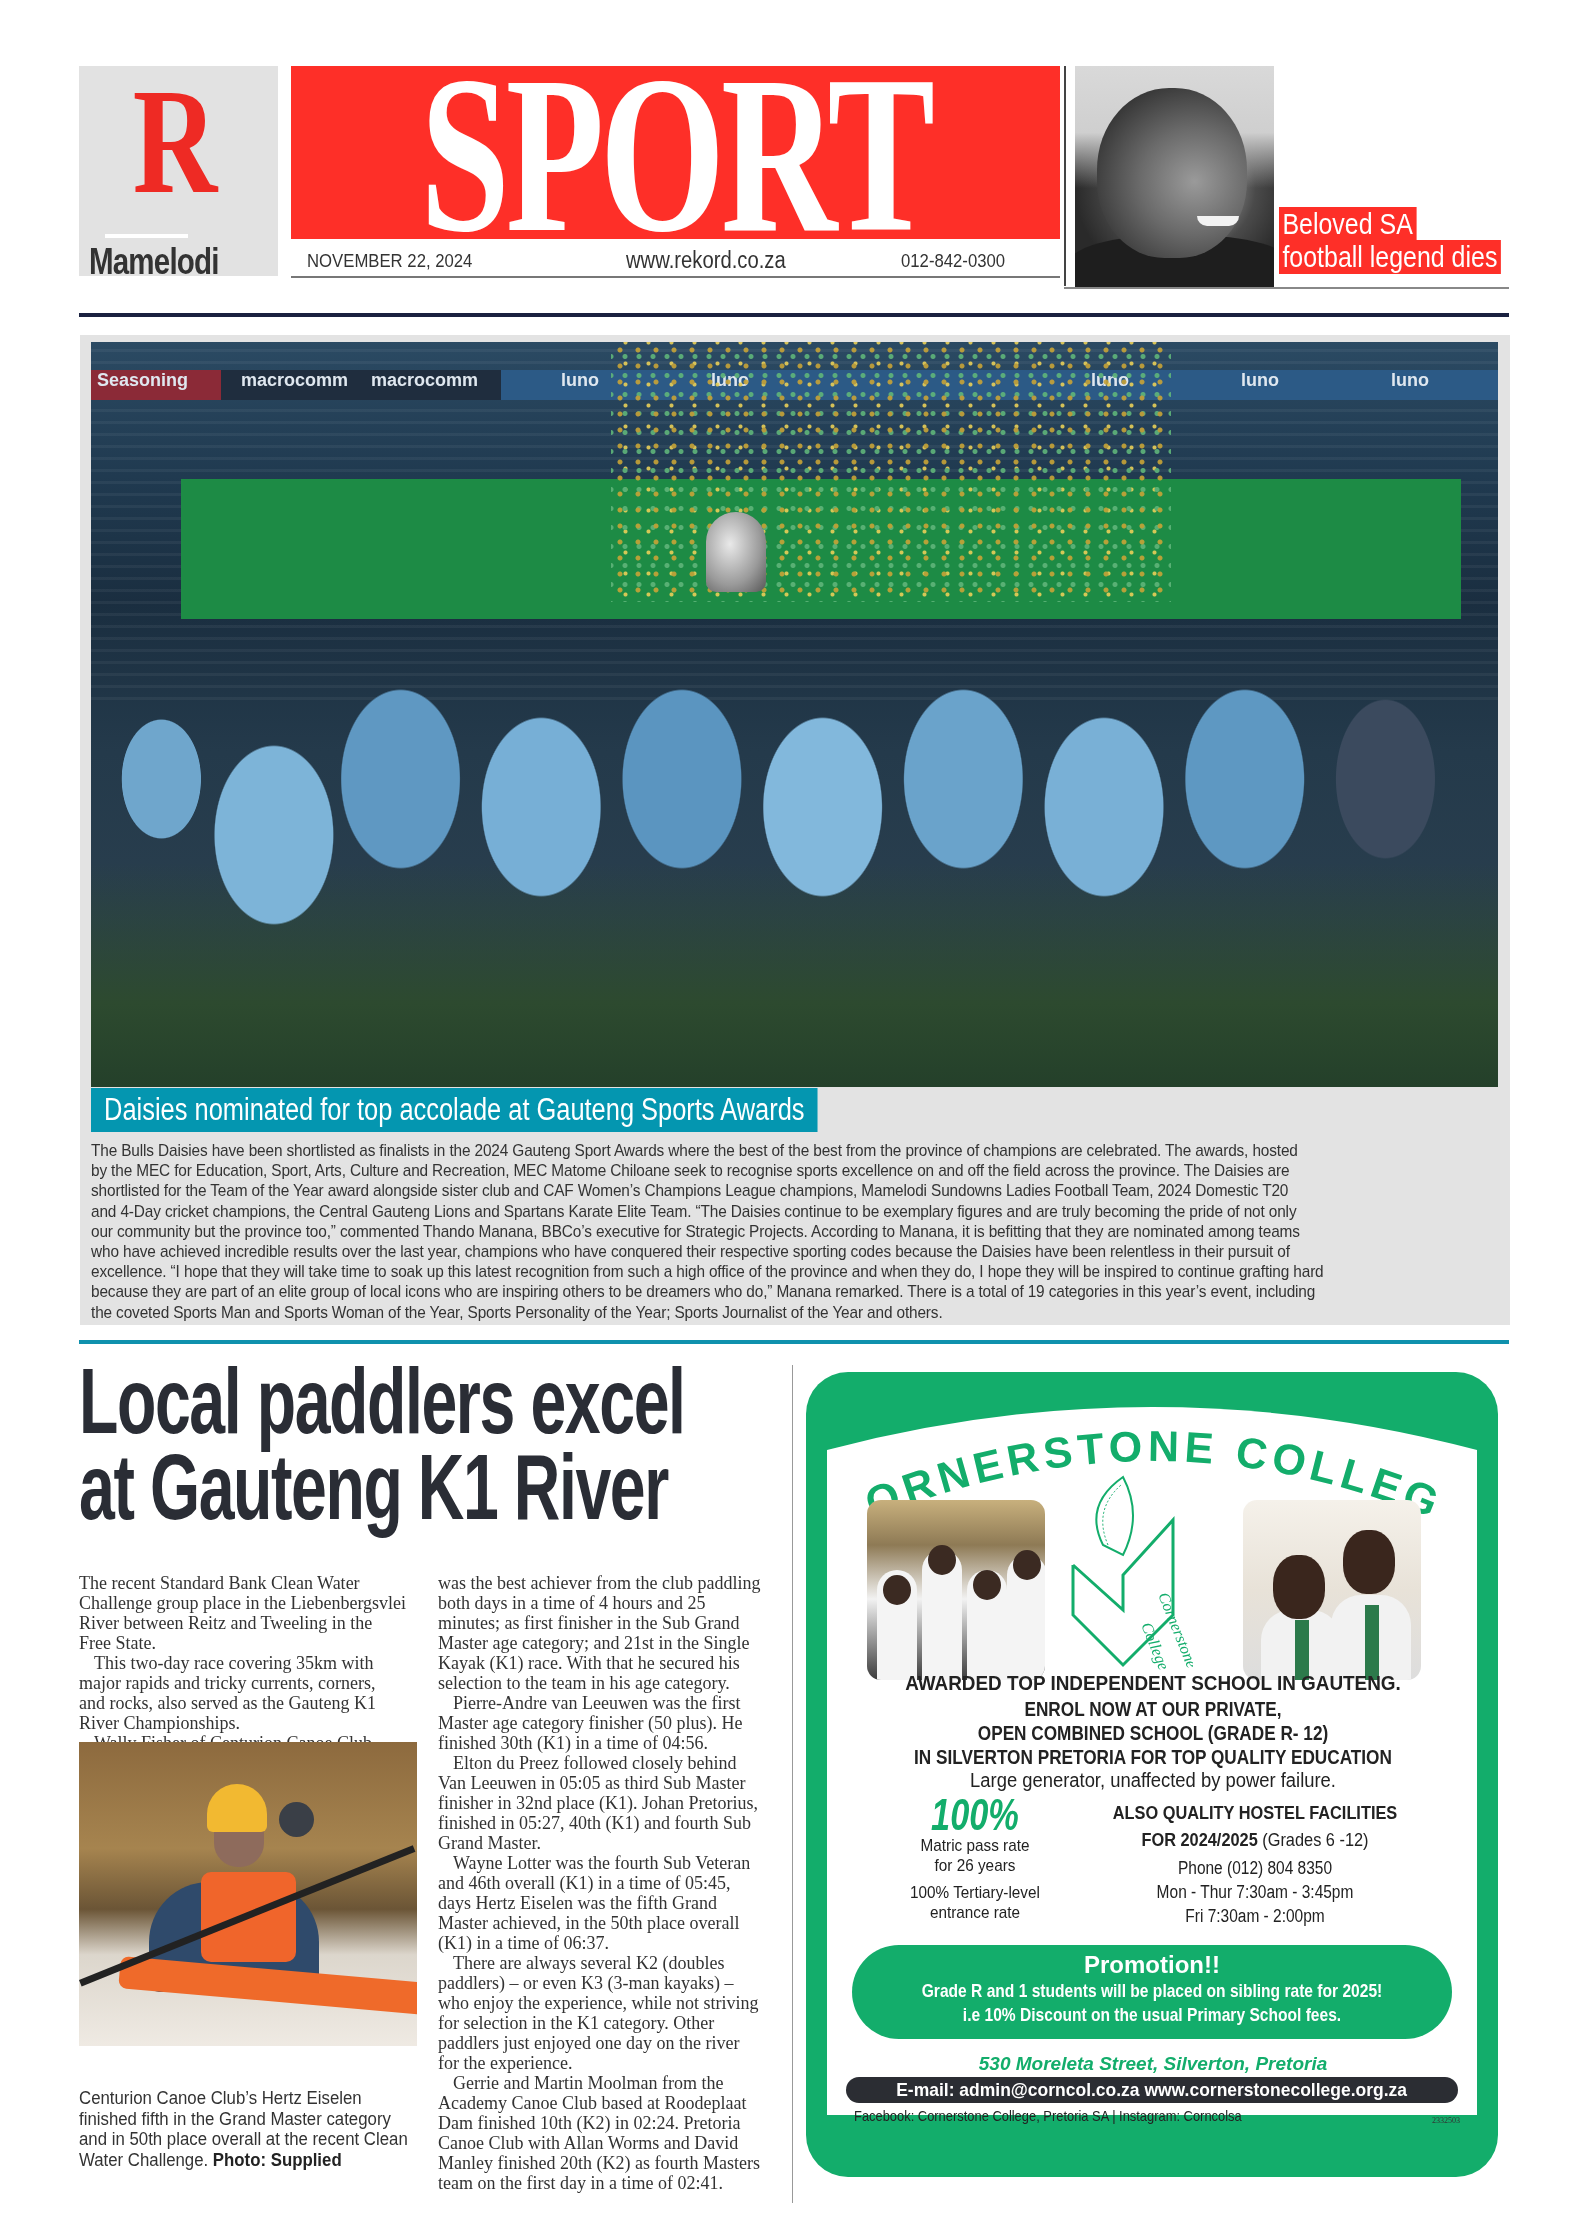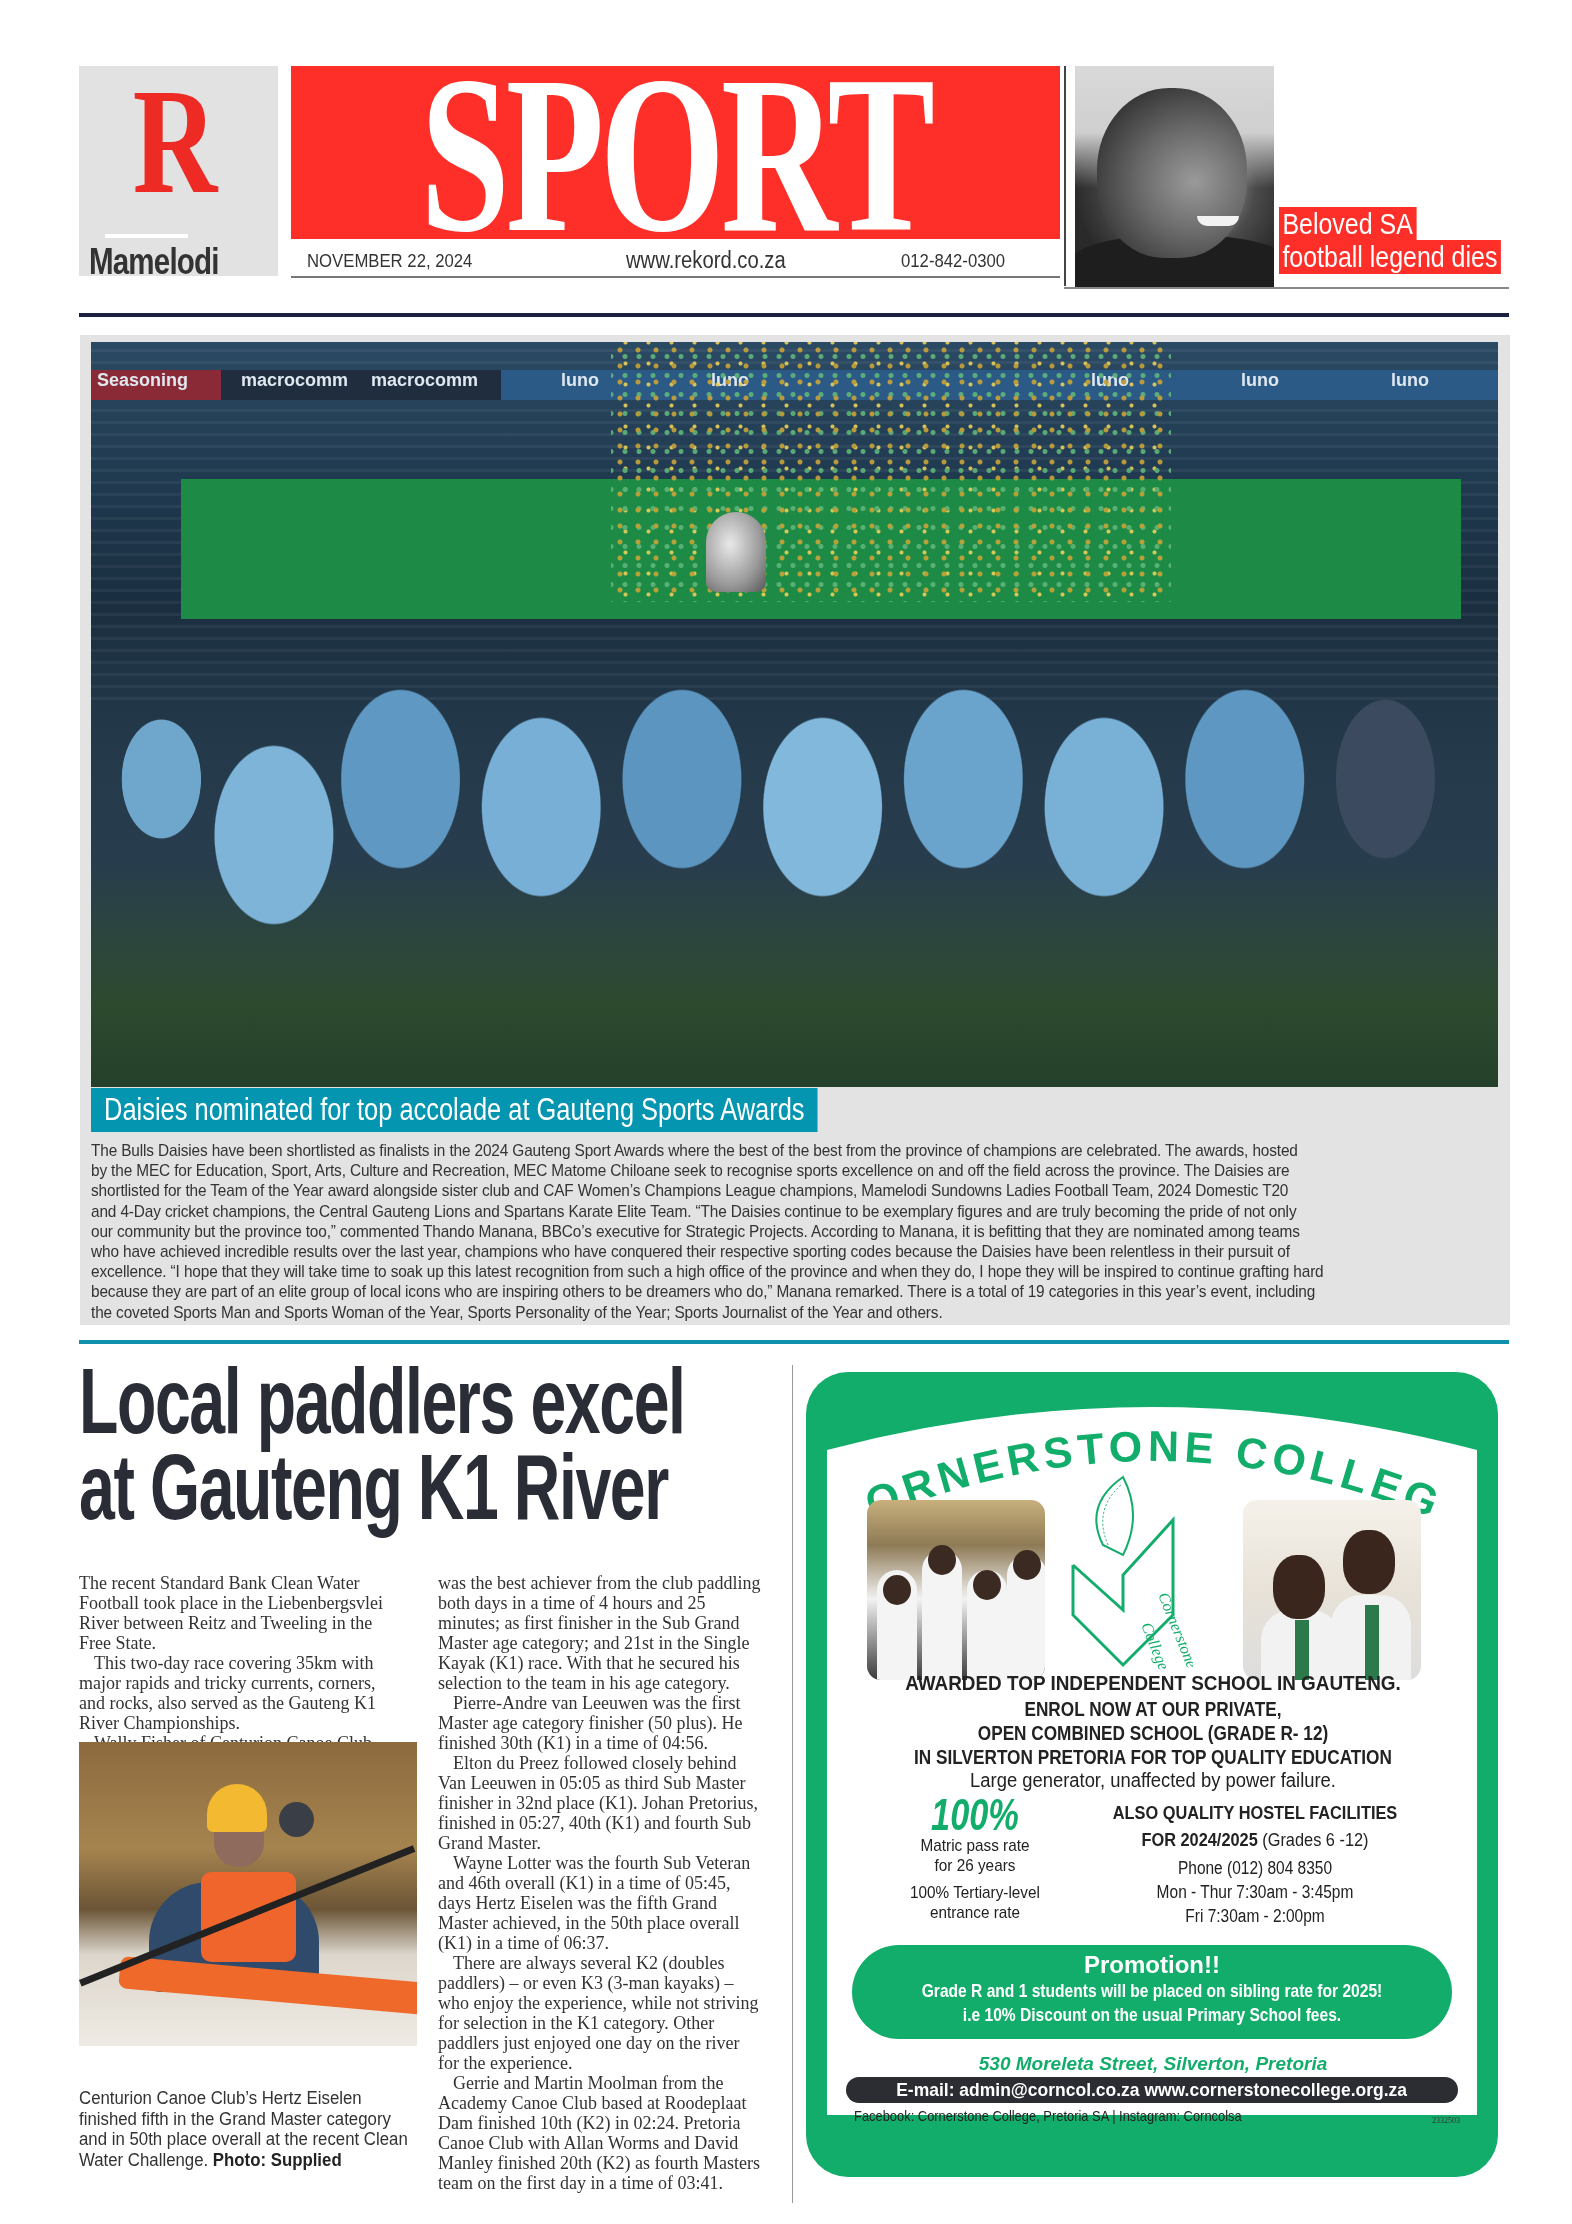--- a/index.html
+++ b/index.html
@@ -221,21 +221,21 @@
 
 <div class="teal-rule"></div>
 
 <div class="story-head">
   <div>Local paddlers excel</div>
   <div>at Gauteng K1 River</div>
 </div>
 
 <div class="col col-1">
   <p>The recent Standard Bank Clean Water</p>
-  <p>Football took place in the Liebenbergsvlei</p>
+  <p>Challenge group place in the Liebenbergsvlei</p>
   <p>River between Reitz and Tweeling in the</p>
   <p>Free State.</p>
   <p class="ind">This two-day race covering 35km with</p>
   <p>major rapids and tricky currents, corners,</p>
   <p>and rocks, also served as the Gauteng K1</p>
   <p>River Championships.</p>
   <p class="ind">Wally Fisher of Centurion Canoe Club</p>
 </div>
 
 <div class="kayak-photo">
@@ -278,21 +278,21 @@
   <p>paddlers) – or even K3 (3-man kayaks) –</p>
   <p>who enjoy the experience, while not striving</p>
   <p>for selection in the K1 category. Other</p>
   <p>paddlers just enjoyed one day on the river</p>
   <p>for the experience.</p>
   <p class="ind">Gerrie and Martin Moolman from the</p>
   <p>Academy Canoe Club based at Roodeplaat</p>
   <p>Dam finished 10th (K2) in 02:24. Pretoria</p>
   <p>Canoe Club with Allan Worms and David</p>
   <p>Manley finished 20th (K2) as fourth Masters</p>
-  <p>team on the first day in a time of 03:41.</p>
+  <p>team on the first day in a time of 02:41.</p>
 </div>
 
 <div class="col-sep"></div>
 
 <div class="ad"></div>
 <div class="ad-inner"></div>
 
 <div class="ad-title">
   <svg viewBox="0 0 634 120">
     <defs>

